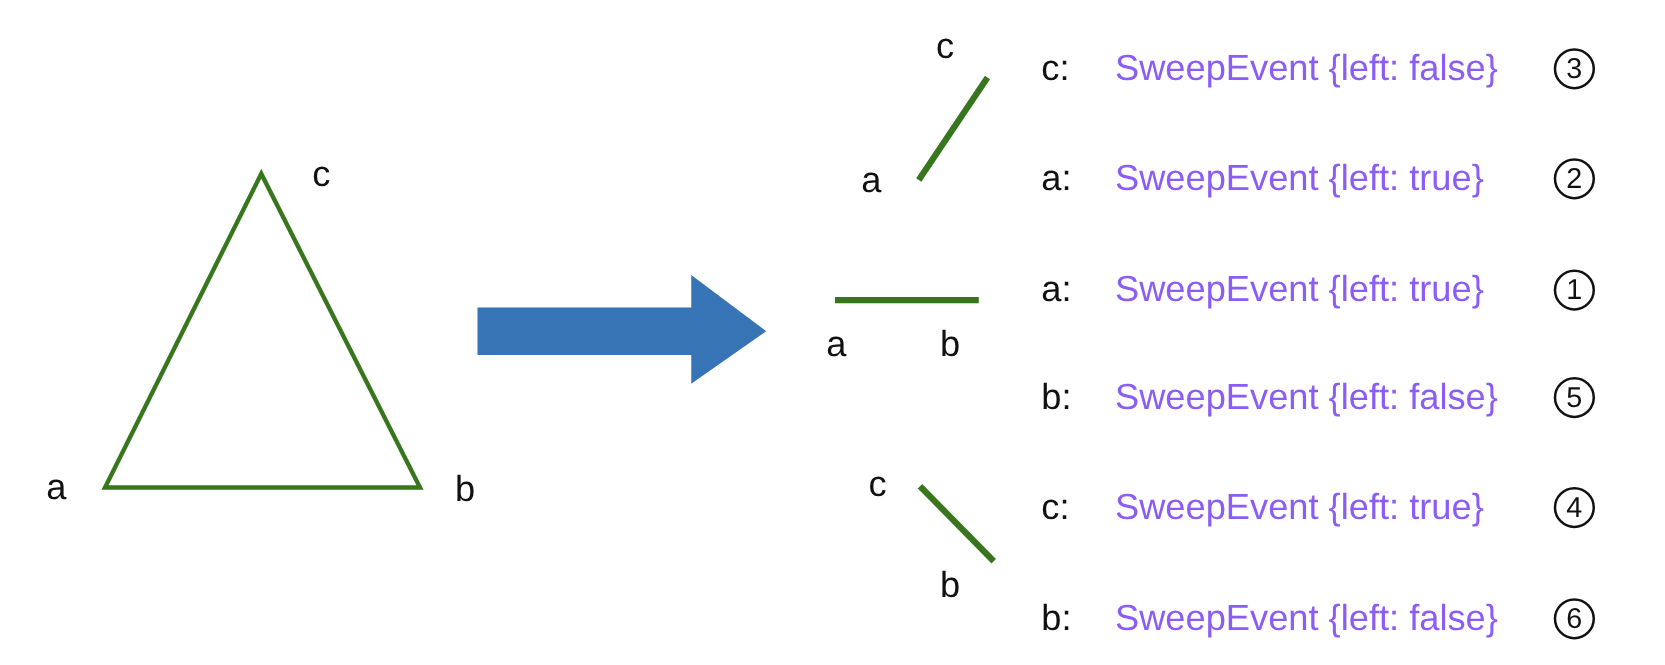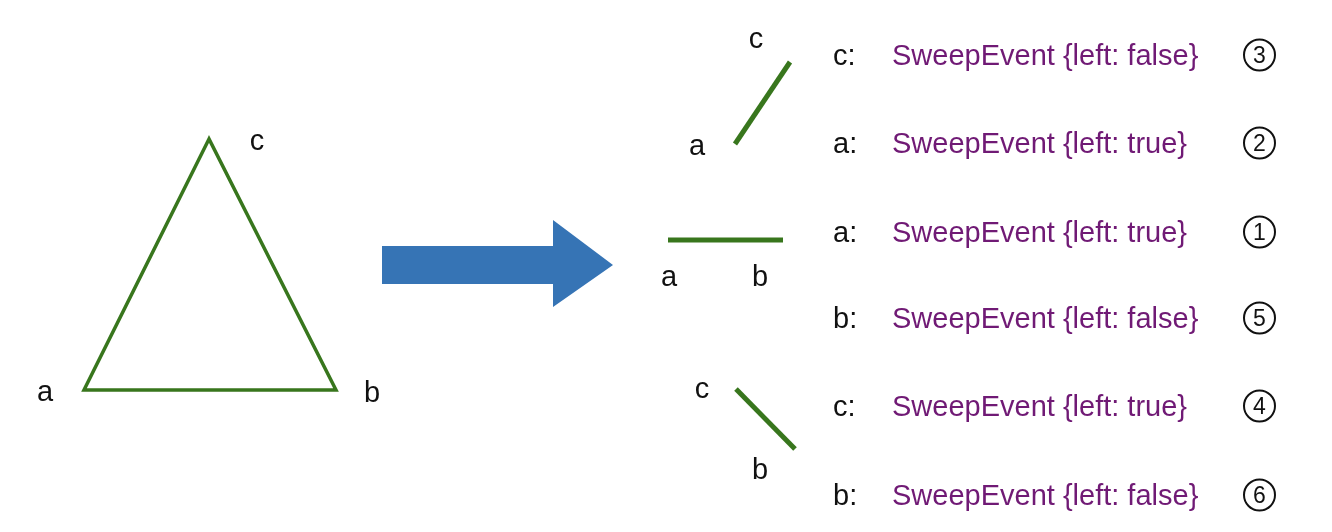--- a/index.html
+++ b/index.html
@@ -39,21 +39,21 @@
     align-items: center;
   }
   .event-point {
     width: 59px;
     font-size: 29px;
     color: #111111;
     flex: 0 0 auto;
   }
   .event-detail {
     font-size: 29px;
-    color: #701a75;
+    color: #8b5cf6;
     white-space: nowrap;
     text-align: right;
   }
   .event-badge {
     position: absolute;
     left: 410px;
     top: 50%;
     transform: translateY(-50%);
     width: 33px;
     height: 33px;

